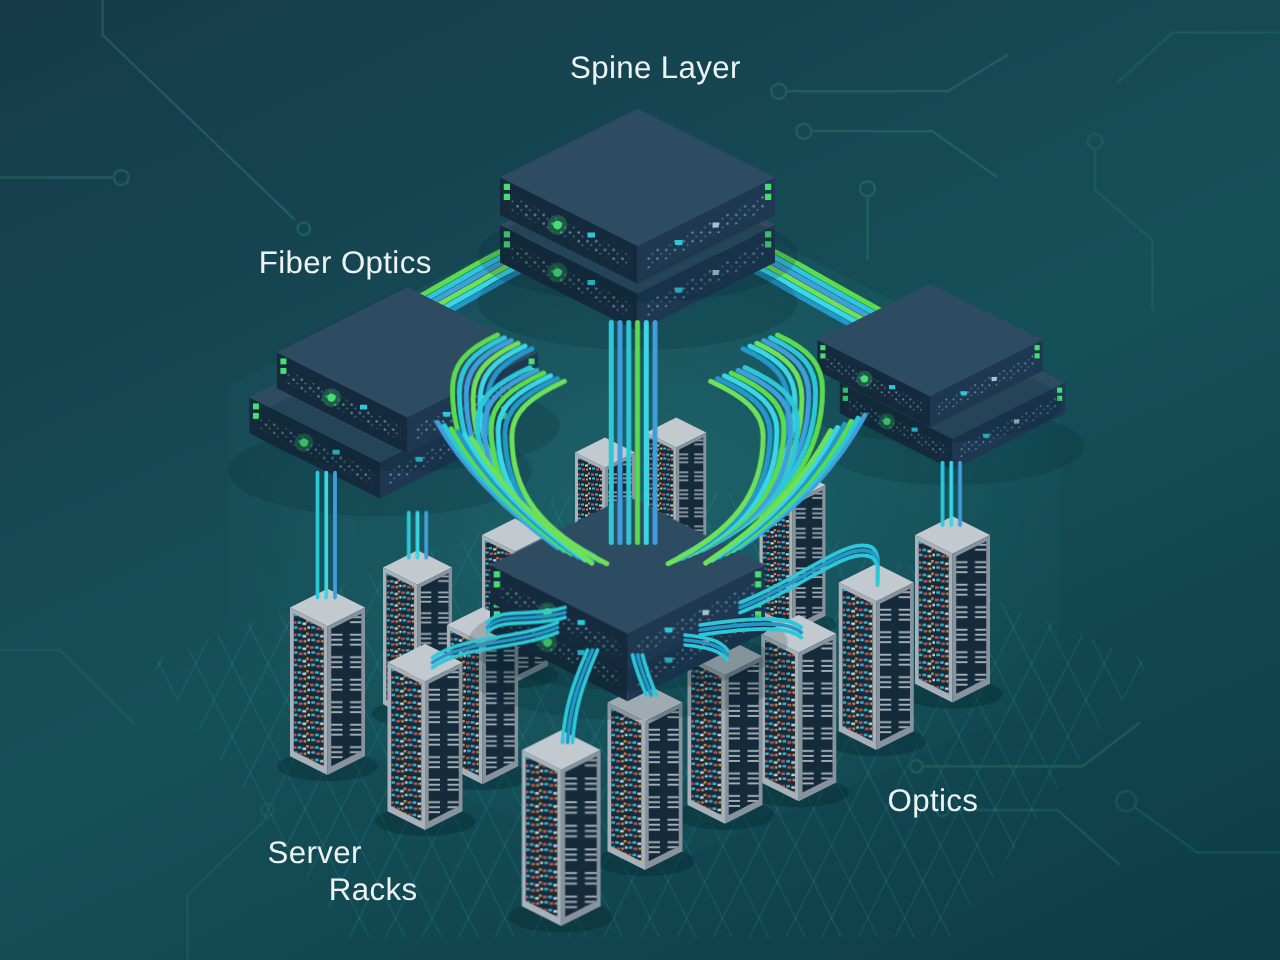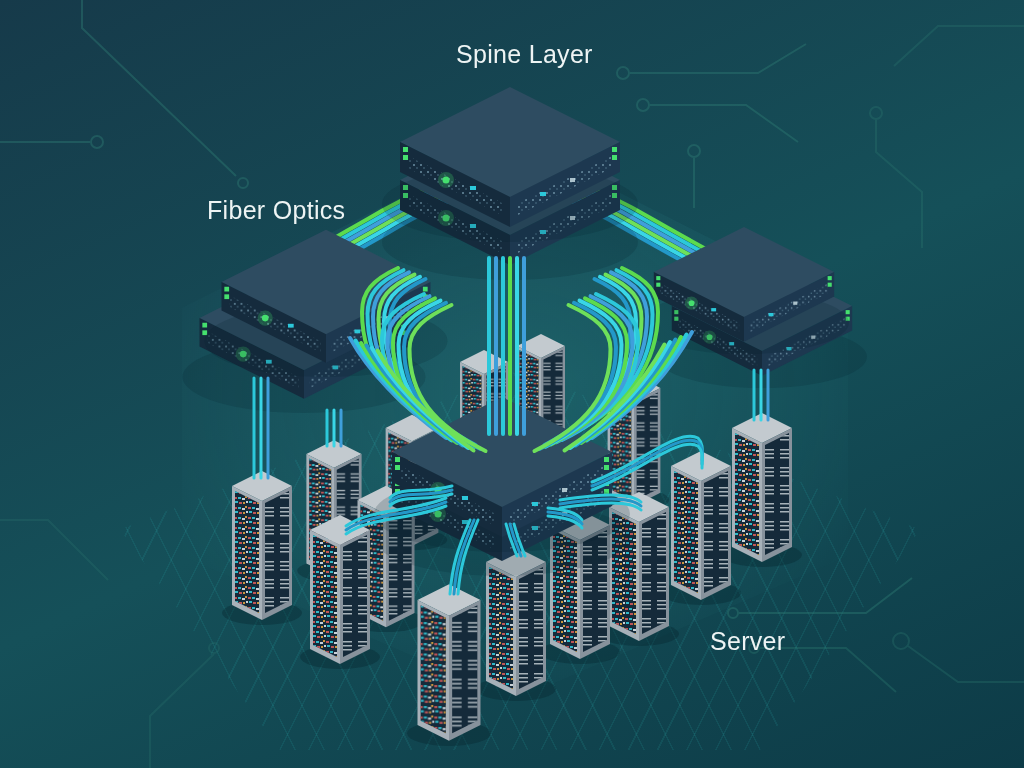--- a/index.html
+++ b/index.html
@@ -277,15 +277,19 @@
       </g>
     <g class="bundle thin">
       <path d="M754,370 V420" stroke="#2cc8da"></path>
     <path d="M754,370 V420" stroke="#39d6e6" transform="translate(7,0)"></path>
         <path d="M754,370 V420" stroke="#3f9fdb" transform="translate(14,0)"></path>
       </g>
   </svg>
 
   <div class="lbl" style="left:207px;top:196px;">Fiber Optics</div>
   <div class="lbl" style="left:456px;top:40px;">Spine Layer</div>
-  <div class="lbl" style="left:710px;top:627px;">Server</div>
+  <div class="lbl" style="left:214px;top:668px;">
+    <span>Server</span>
+    <span class="line2">Racks</span>
+  </div>
+  <div class="lbl" style="left:710px;top:627px;">Optics</div>
 
 </div>
 
 </body></html>

